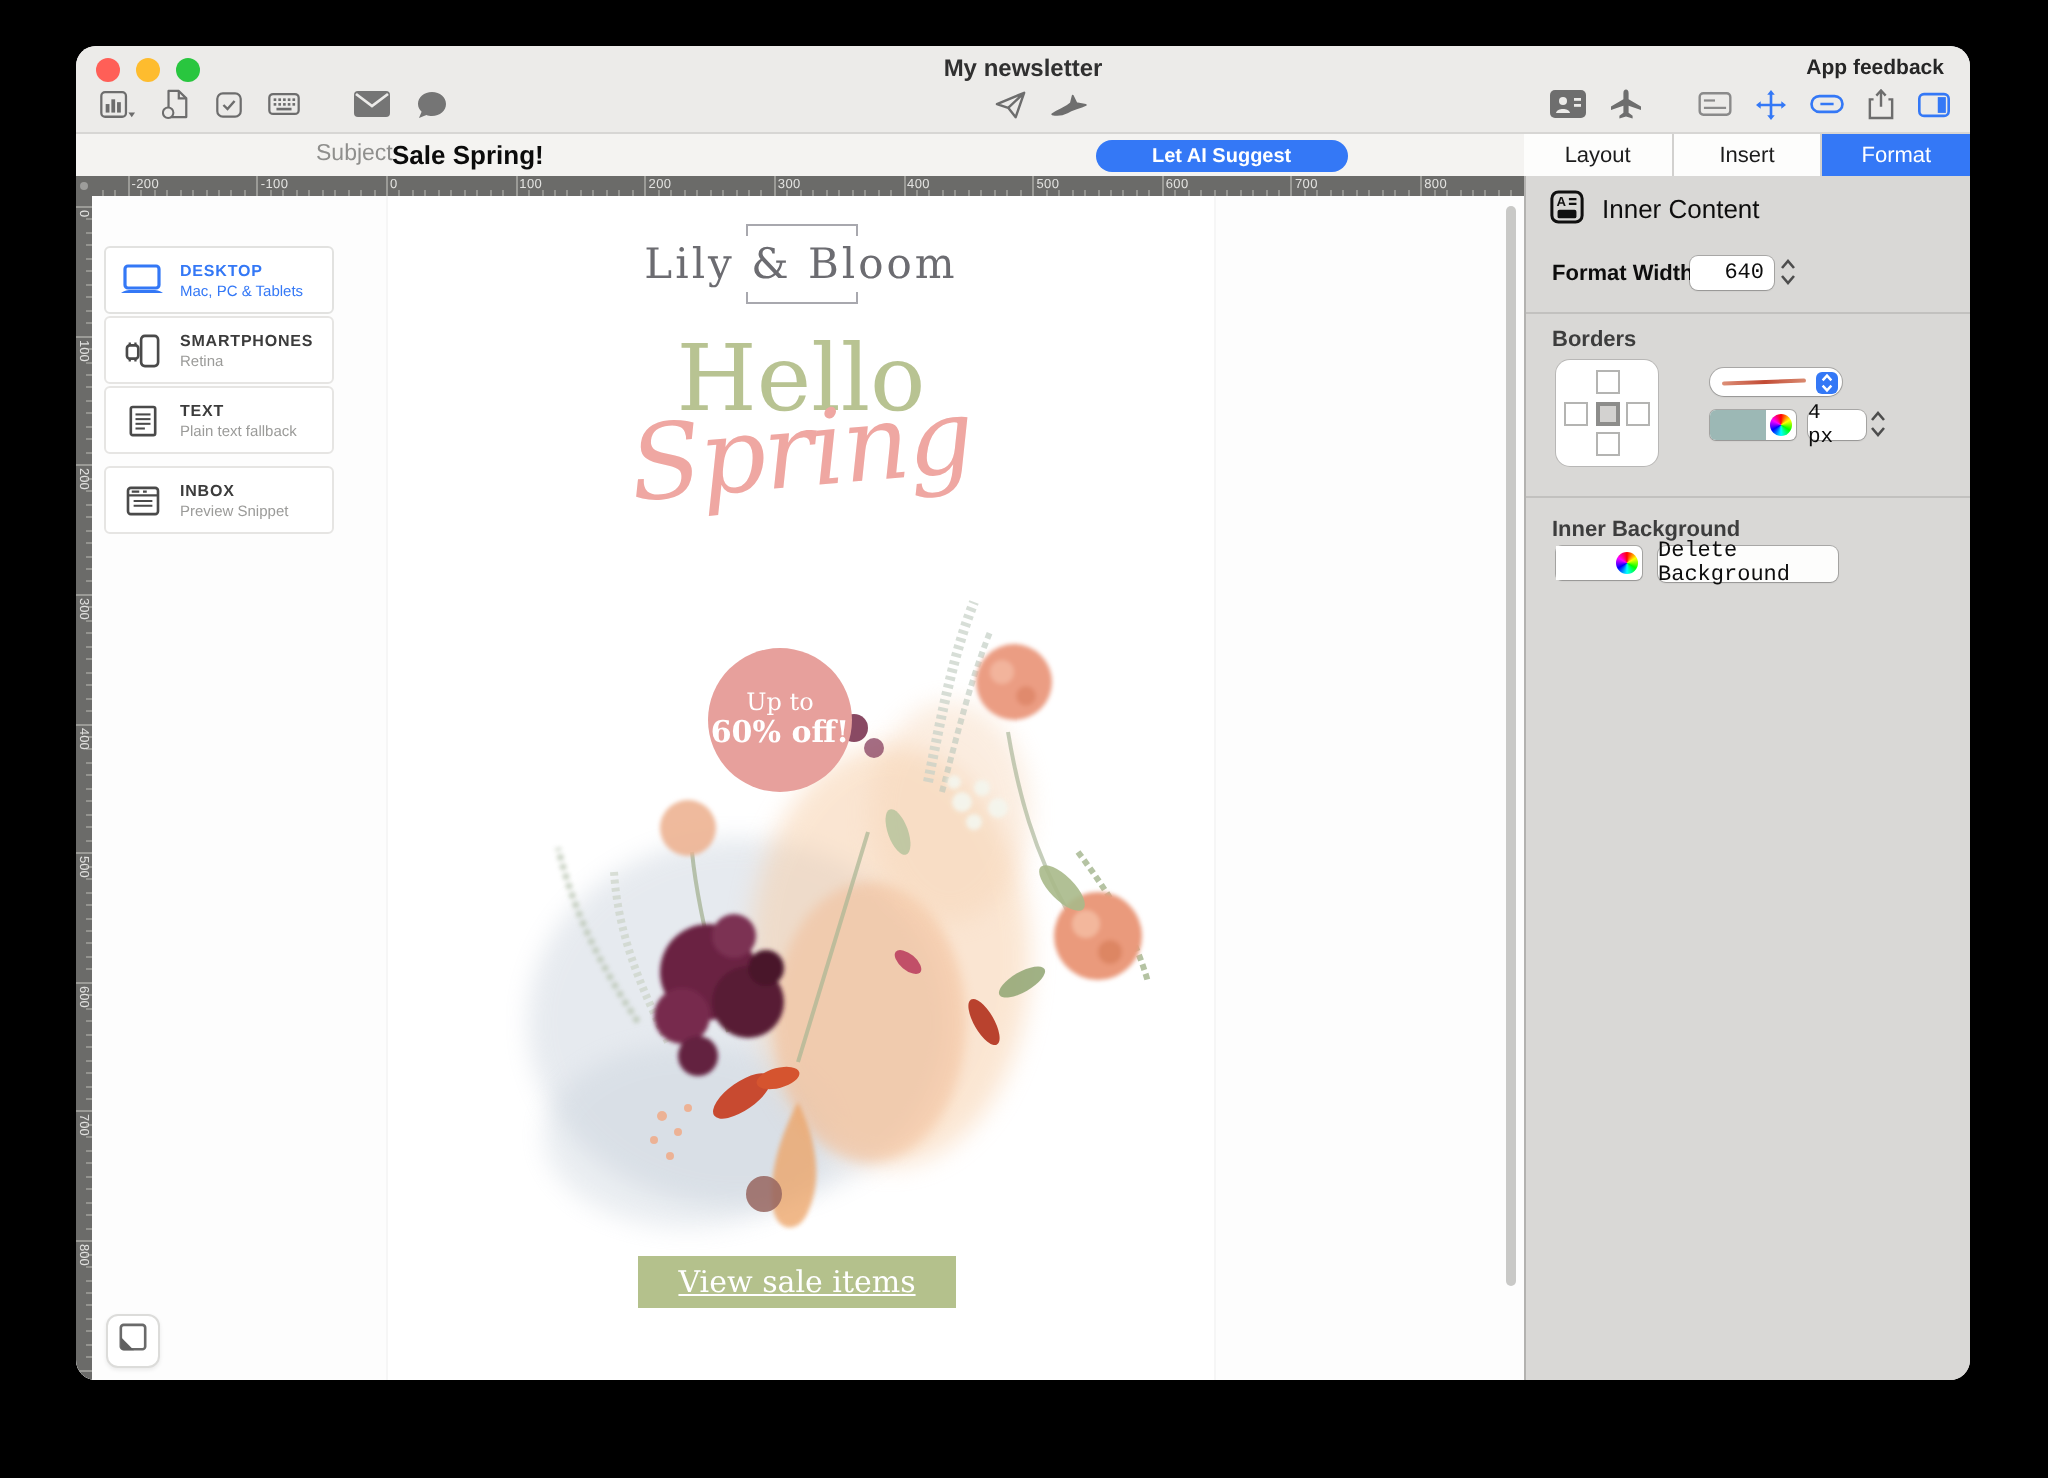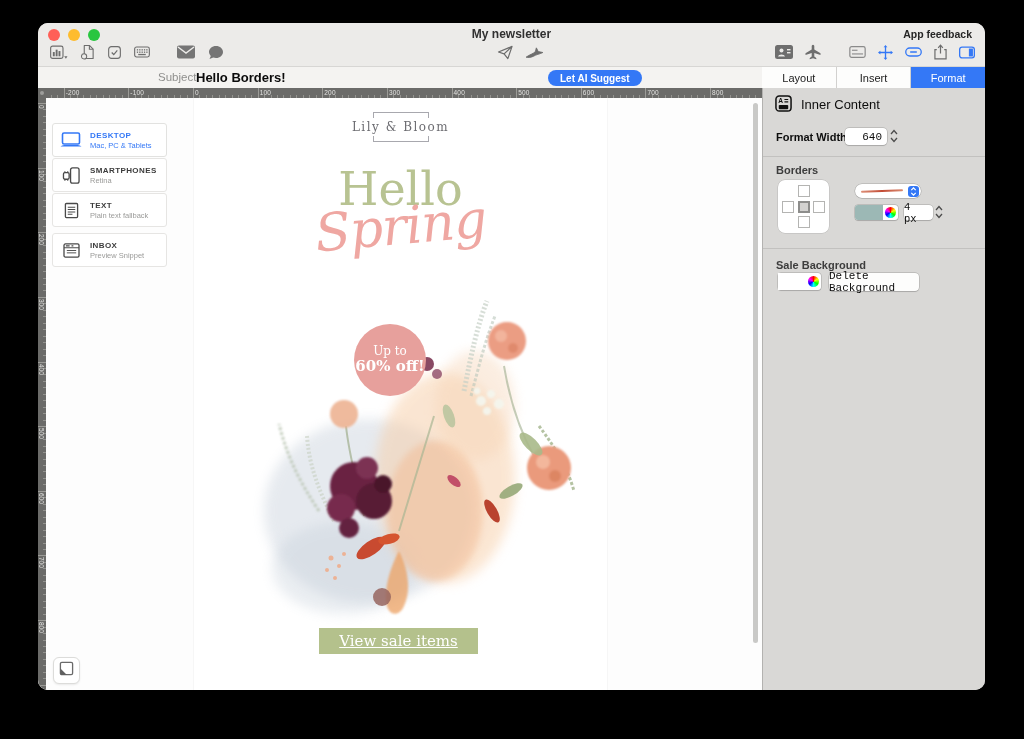--- a/index.html
+++ b/index.html
@@ -23,21 +23,21 @@
   #tb-right{right:10px;gap:12px;}
   .tb-ic{display:inline-flex;align-items:center;justify-content:center;height:18px;}
   #tb-left .tb-ic:nth-child(5){margin-left:14px;}
   #tb-right .tb-ic:nth-child(2){margin-right:16px;}
 
   
   .row2{display:flex;height:22px;border-top:1px solid #d7d6d4;}
   .subject-bar{width:724px;position:relative;background:#f4f3f1;}
   .subject-label{position:absolute;left:120px;top:4px;font-size:11.5px;color:#8f8f8d;}
   .subject-value{position:absolute;left:158px;top:3px;font-size:13px;font-weight:700;color:#0b0b0b;}
-  .ai-btn{position:absolute;left:510px;top:3px;height:16px;padding:0 12px;border-radius:8px;
+  .ai-btn{position:absolute;left:510px;top:3px;height:16px;padding:0 28px;border-radius:8px;
     background:#3478f6;color:#fff;font-size:10px;font-weight:700;display:flex;align-items:center;}
   .tab-bar{width:223px;display:flex;background:#fdfdfc;}
   .tab{flex:1;display:flex;align-items:center;justify-content:center;font-size:11px;color:#1c1c1c;
     background:#fdfdfc;border-left:1px solid #d2d1cf;}
   .tab.active{background:#3478f6;color:#fff;}
 
   
   .main{display:flex;height:602px;}
   .canvas-zone{width:724px;position:relative;background:#fff;}
   .inspector{width:223px;position:relative;background:#d9d8d6;border-left:1px solid #b3b2b0;}
@@ -65,21 +65,21 @@
   .ptxt .pt{font-size:8px;font-weight:700;letter-spacing:.4px;color:#3c3c3c;line-height:10px;}
   .ptxt .ps{font-size:7.5px;color:#9b9b99;line-height:9px;}
   .pcard.active .pt,.pcard.active .ps{color:#3478f6;}
   .pcard.active{border-color:#e2e2e0;}
 
   
   .logo-block{position:absolute;top:14px;left:0;right:0;text-align:center;z-index:2;}
   .bracket{width:56px;height:6px;margin:0 auto;border:1px solid #a8a8ae;}
   .bracket.top{border-bottom:none;}
   .bracket.bottom{border-top:none;}
-  .logo-text{font-family:"DejaVu Serif",serif;font-size:12px;color:#6c6c71;letter-spacing:1.5px;margin:2px 0;}
+  .logo-text{font-family:"DejaVu Serif",serif;font-size:21px;color:#6c6c71;letter-spacing:1.5px;margin:2px 0;}
   .headline{position:absolute;top:68px;left:0;right:0;text-align:center;font-family:"DejaVu Serif",serif;z-index:2;}
   .hl-hello{font-size:46px;color:#b8c392;line-height:1;}
   .hl-spring{font-size:52px;font-style:italic;color:#efa7a2;line-height:1;margin-top:-12px;
     transform:rotate(-5deg);letter-spacing:-1px;}
   .hl-sale{font-size:46px;color:#b8c392;line-height:1;margin-top:-18px;}
   .badge{position:absolute;left:160px;top:226px;width:72px;height:72px;border-radius:50%;background:#e7a09c;
     display:flex;flex-direction:column;align-items:center;justify-content:center;z-index:4;
     font-family:"DejaVu Serif",serif;color:#fff;}
   .badge .b1{font-size:12px;line-height:13px;}
   .badge .b2{font-size:15px;font-weight:700;line-height:17px;}
@@ -258,21 +258,21 @@
               <rect x="10.5" y="2.3" width="4.3" height="8.4" fill="#3478f6"></rect>
             </svg>
           </span>
         </div>
     </div>
   </div>
 
   <div class="row2">
     <div class="subject-bar">
       <span class="subject-label">Subject</span>
-      <span class="subject-value">Hello Borders!</span>
+      <span class="subject-value">Sale Spring!</span>
       <span class="ai-btn">Let AI Suggest</span>
     </div>
     <div class="tab-bar">
       <div class="tab" style="border-left:none">Layout</div>
       <div class="tab">Insert</div>
       <div class="tab active">Format</div>
     </div>
   </div>
 
   <div class="main">
@@ -718,21 +718,21 @@
       </div>
       <div class="fld px-field">4 px</div>
       <span class="stepper px-stepper">
         <svg viewBox="0 0 8 14" width="8" height="14">
             <path d="M1 5 L4 1.5 L7 5" stroke="#4d4d4d" stroke-width="1.3" fill="none"></path>
             <path d="M1 9 L4 12.5 L7 9" stroke="#4d4d4d" stroke-width="1.3" fill="none"></path>
           </svg>
       </span>
 
       <div class="divider div2"></div>
-      <div class="sec-label ibg-label">Sale Background</div>
+      <div class="sec-label ibg-label">Inner Background</div>
       <div class="fld bg-swatch">
         <div class="swatch-fill" style="background:#fff"></div>
         <div class="wheel"></div>
       </div>
       <div class="fld delete-btn">Delete Background</div>
     </div>
   </div>
 </div>
 
 </body></html>

